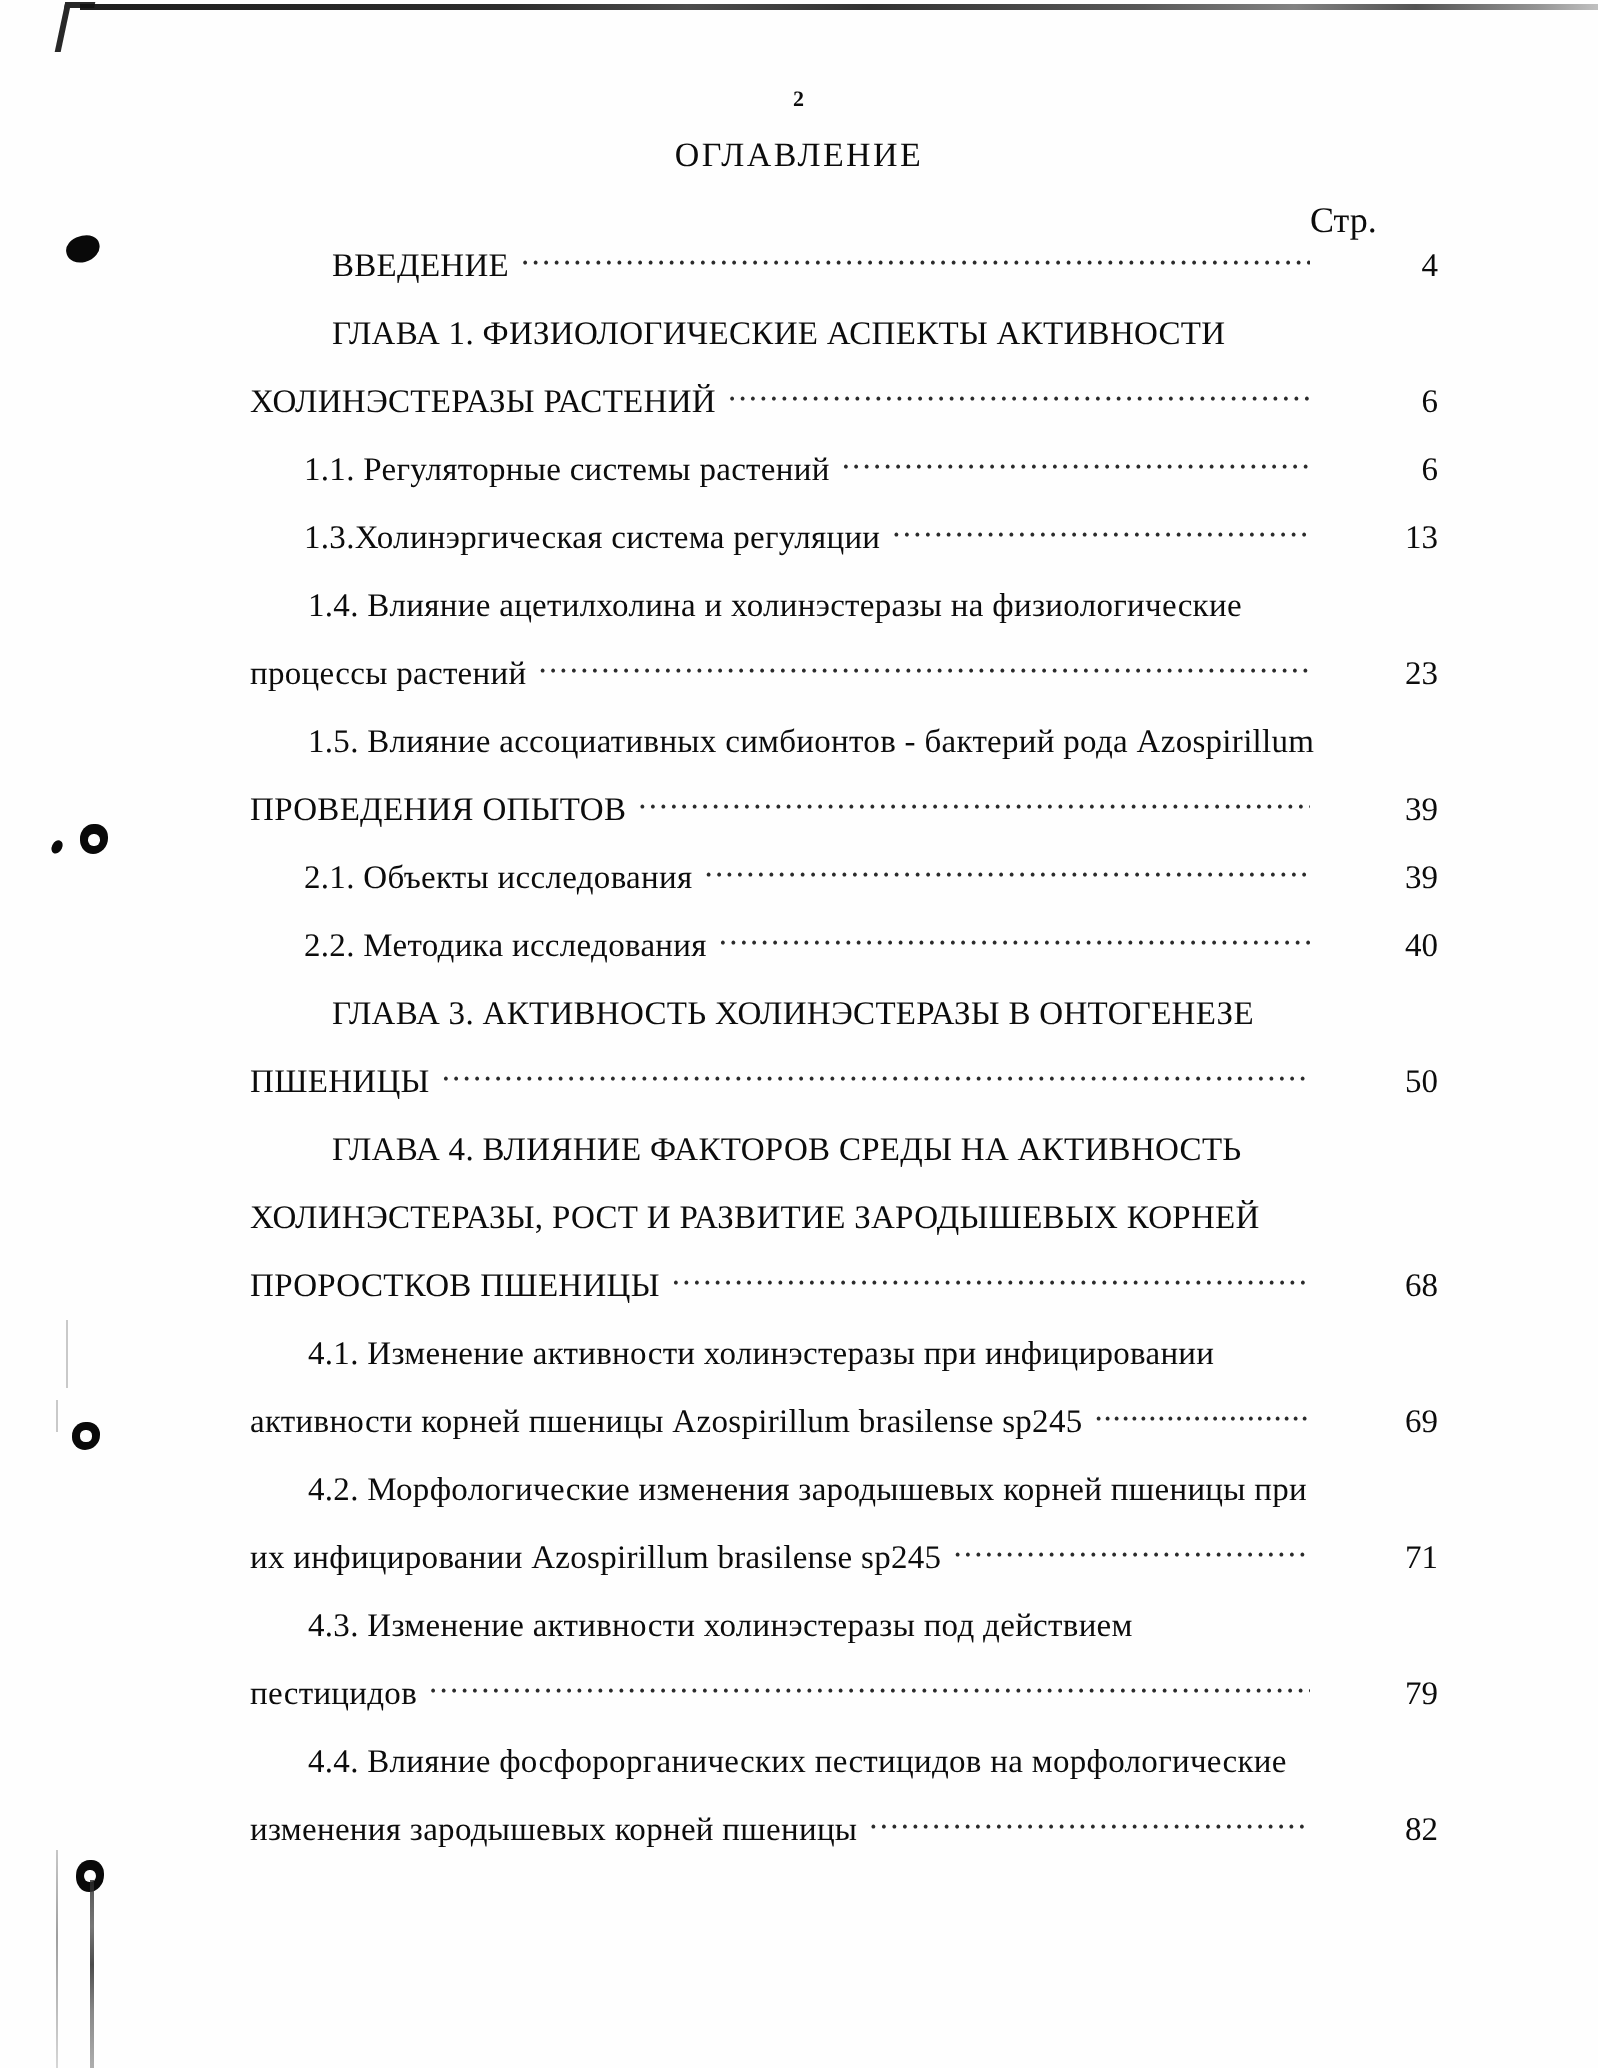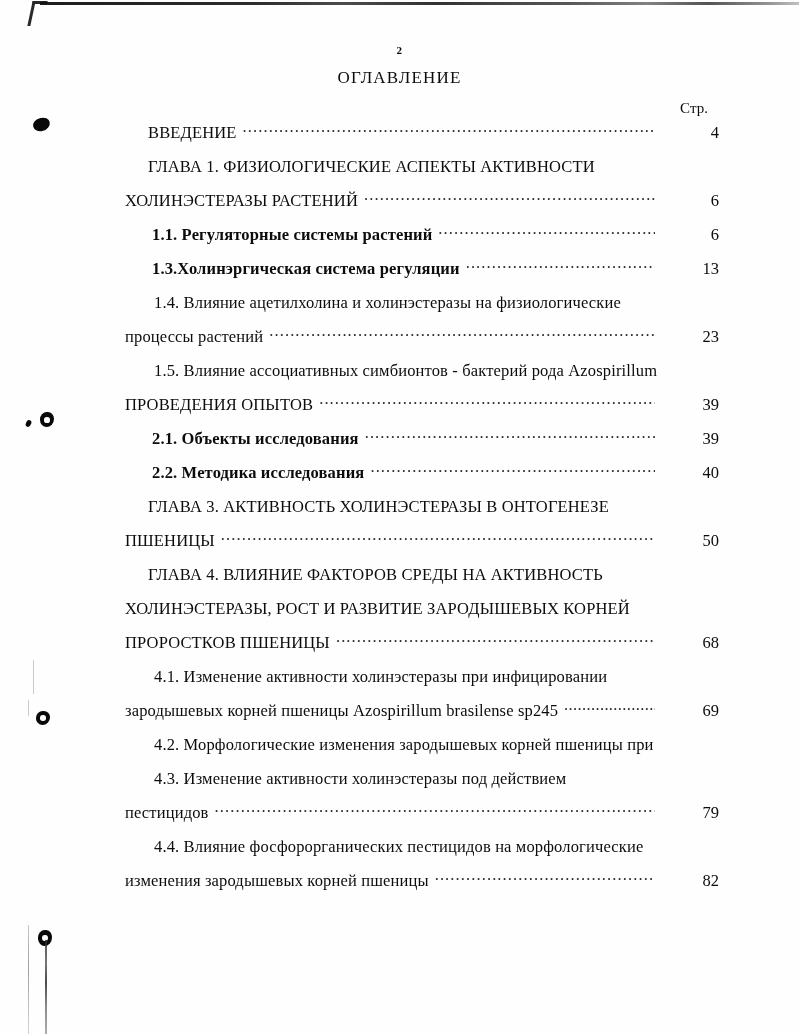--- a/index.html
+++ b/index.html
@@ -84,22 +84,22 @@
     top: 68px; left: 0; right: 0;
     text-align: center;
     font-size: 17px;
     letter-spacing: 1.2px;
   }
   .col-head {
     position: absolute;
     top: 100px;
     left: 655px;
     width: 78px;
-    text-align: center;
-    font-size: 15px;
+    text-align: left;
+    font-size: 18px;
   }
 
   
   .toc {
     position: absolute;
     top: 122px;
     left: 125px;
     width: 600px;
   }
   .row {
@@ -107,22 +107,22 @@
     align-items: baseline;
     height: 34px;
     white-space: nowrap;
   }
   .txt {
     font-size: 16.5px;
     letter-spacing: .15px;
   }
   
   .row.lvl-flush .txt   { margin-left: 0px; }
-  .row.lvl-chap .txt    { margin-left: 23px; }
-  .row.lvl-sec  .txt    { margin-left: 27px; font-weight: bold; }
+  .row.lvl-chap .txt    { margin-left: 41px; }
+  .row.lvl-sec  .txt    { margin-left: 27px; }
   .row.lvl-sec2 .txt    { margin-left: 29px; }
 
   .leader {
     flex: 1 1 auto;
     overflow: hidden;
     margin: 0 4px 0 6px;
     position: relative;
     height: 1em;
   }
   .leader::before {
@@ -250,29 +250,34 @@
         <span class="txt">ПРОРОСТКОВ ПШЕНИЦЫ</span>
         <span class="leader"></span>
         <span class="pg">68</span>
       </div>
       <div class="row lvl-sec2 no-leader tight">
         <span class="txt">4.1. Изменение активности холинэстеразы при инфицировании</span>
         <span class="leader"></span>
         <span class="pg empty"></span>
       </div>
       <div class="row lvl-flush tight">
-        <span class="txt">зародышевых корней пшеницы Azospirillum brasilense sp245</span>
+        <span class="txt">активности корней пшеницы Azospirillum brasilense sp245</span>
         <span class="leader"></span>
         <span class="pg">69</span>
       </div>
       <div class="row lvl-sec2 no-leader tight">
         <span class="txt">4.2. Морфологические изменения зародышевых корней пшеницы при</span>
         <span class="leader"></span>
         <span class="pg empty"></span>
       </div>
+      <div class="row lvl-flush">
+        <span class="txt">их инфицировании Azospirillum brasilense sp245</span>
+        <span class="leader"></span>
+        <span class="pg">71</span>
+      </div>
       <div class="row lvl-sec2 no-leader tight">
         <span class="txt">4.3. Изменение активности холинэстеразы под действием</span>
         <span class="leader"></span>
         <span class="pg empty"></span>
       </div>
       <div class="row lvl-flush">
         <span class="txt">пестицидов</span>
         <span class="leader"></span>
         <span class="pg">79</span>
       </div>

